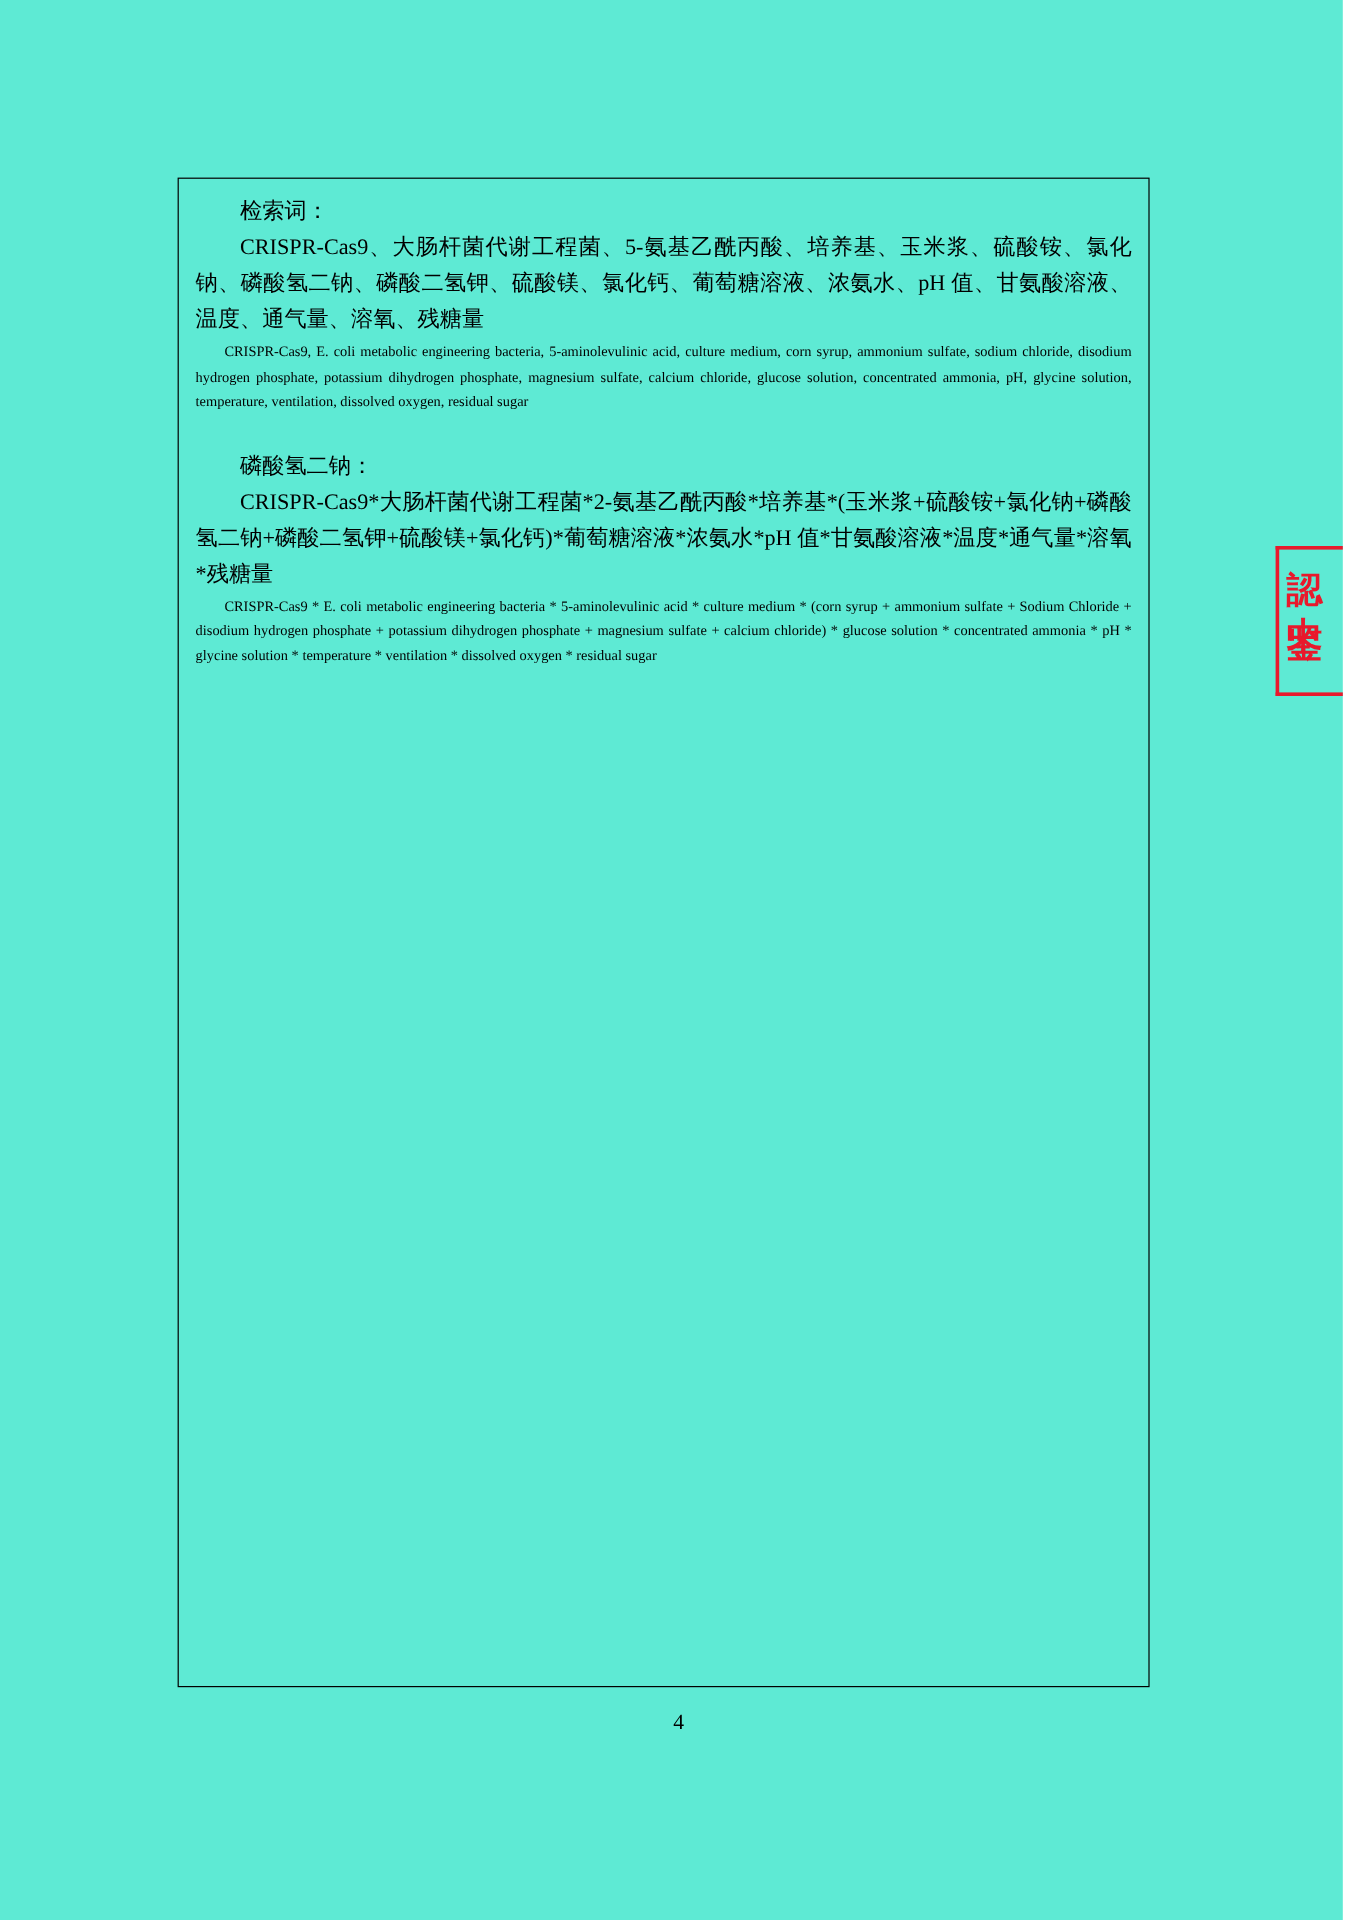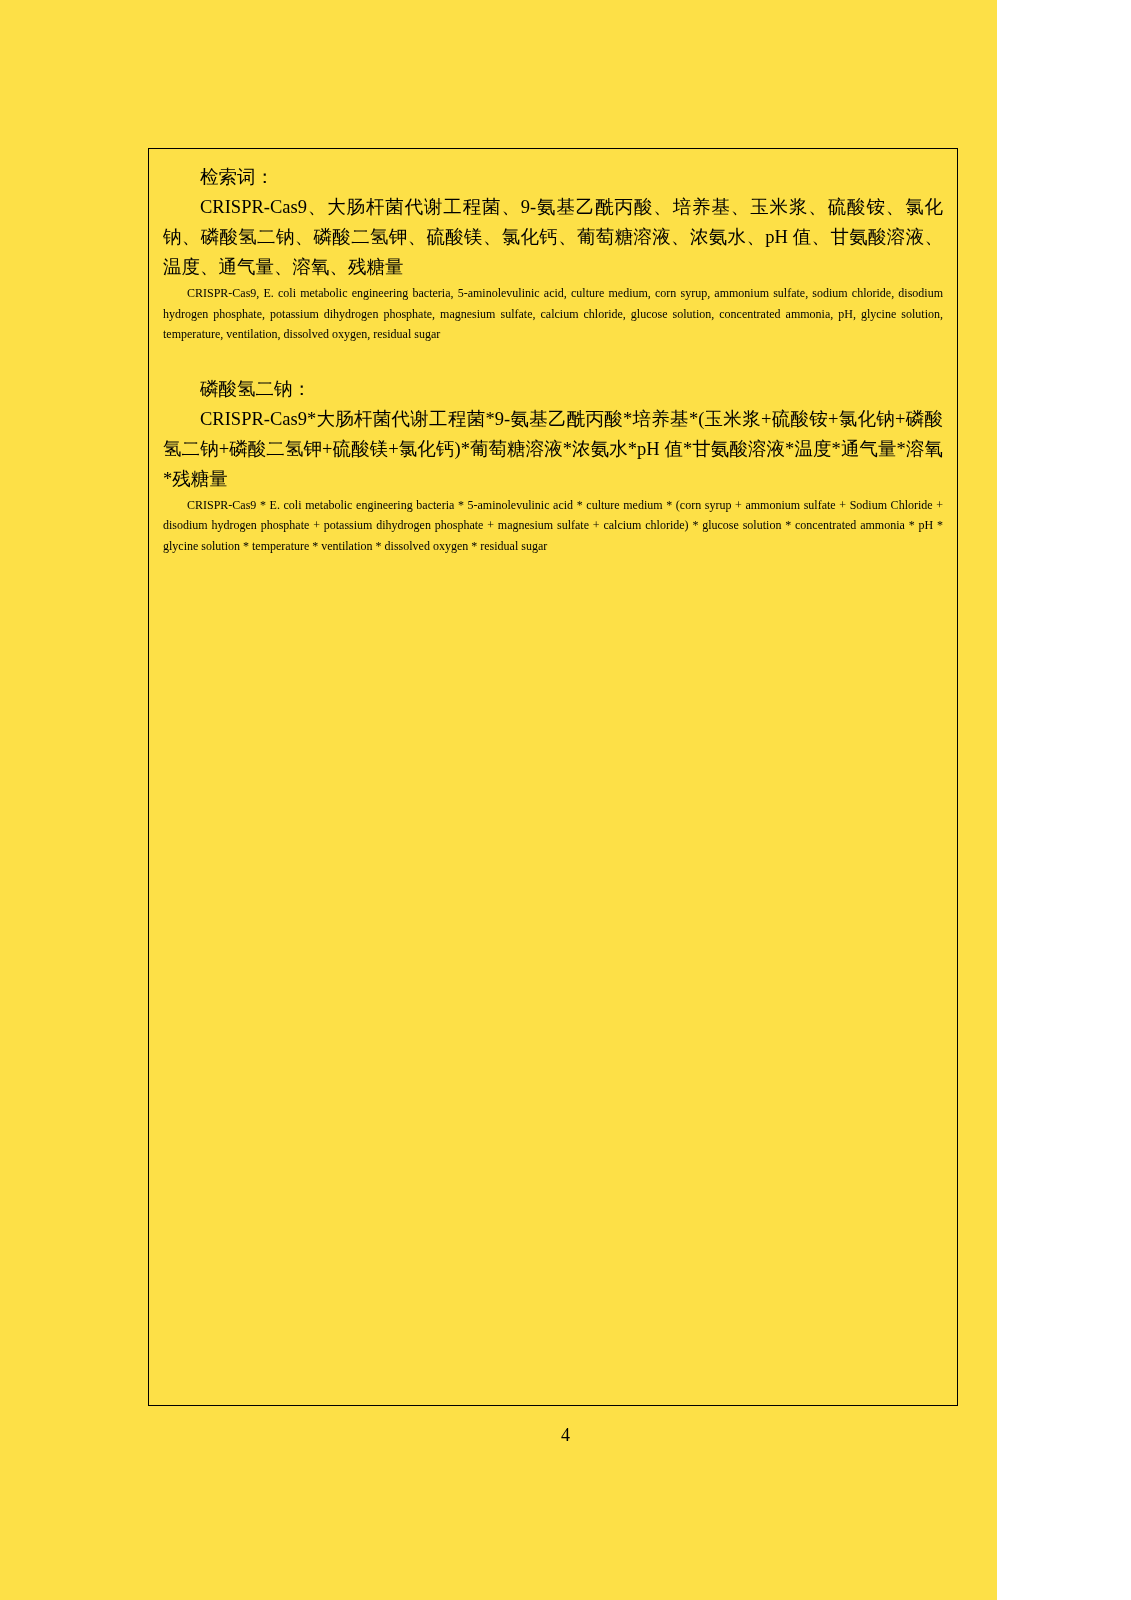--- a/index.html
+++ b/index.html
@@ -2,23 +2,23 @@
 <html><head>
 <meta charset="utf-8">
 <style>
   html, body {
     margin: 0;
     padding: 0;
     background: #ffffff;
   }
   .page {
     position: relative;
-    width: 997px;
+    width: 1119px;
     height: 1600px;
-    background: #fde047;
+    background: #5eead4;
     font-family: "Liberation Serif", serif;
     color: #000000;
     overflow: hidden;
   }
   
   .frame {
     position: absolute;
     left: 148px;
     top: 148px;
     width: 810px;
@@ -102,27 +102,27 @@
 </style>
 </head>
 <body>
 
 <div class="page">
 
   <div class="frame">
     <div class="frame-inner">
 
       <p class="label">检索词：</p>
-      <p class="cn-block">CRISPR-Cas9、大肠杆菌代谢工程菌、9-氨基乙酰丙酸、培养基、玉米浆、硫酸铵、氯化钠、磷酸氢二钠、磷酸二氢钾、硫酸镁、氯化钙、葡萄糖溶液、浓氨水、pH 值、甘氨酸溶液、温度、通气量、溶氧、残糖量</p>
+      <p class="cn-block">CRISPR-Cas9、大肠杆菌代谢工程菌、5-氨基乙酰丙酸、培养基、玉米浆、硫酸铵、氯化钠、磷酸氢二钠、磷酸二氢钾、硫酸镁、氯化钙、葡萄糖溶液、浓氨水、pH 值、甘氨酸溶液、温度、通气量、溶氧、残糖量</p>
       <p class="en-block">CRISPR-Cas9, E. coli metabolic engineering bacteria, 5-aminolevulinic acid, culture medium, corn syrup, ammonium sulfate, sodium chloride, disodium hydrogen phosphate, potassium dihydrogen phosphate, magnesium sulfate, calcium chloride, glucose solution, concentrated ammonia, pH, glycine solution, temperature, ventilation, dissolved oxygen, residual sugar</p>
 
       <div class="gap"></div>
 
       <p class="label">磷酸氢二钠：</p>
-      <p class="cn-block">CRISPR-Cas9*大肠杆菌代谢工程菌*9-氨基乙酰丙酸*培养基*(玉米浆+硫酸铵+氯化钠+磷酸氢二钠+磷酸二氢钾+硫酸镁+氯化钙)*葡萄糖溶液*浓氨水*pH 值*甘氨酸溶液*温度*通气量*溶氧*残糖量</p>
+      <p class="cn-block">CRISPR-Cas9*大肠杆菌代谢工程菌*2-氨基乙酰丙酸*培养基*(玉米浆+硫酸铵+氯化钠+磷酸氢二钠+磷酸二氢钾+硫酸镁+氯化钙)*葡萄糖溶液*浓氨水*pH 值*甘氨酸溶液*温度*通气量*溶氧*残糖量</p>
       <p class="en-block">CRISPR-Cas9 * E. coli metabolic engineering bacteria * 5-aminolevulinic acid * culture medium * (corn syrup + ammonium sulfate + Sodium Chloride + disodium hydrogen phosphate + potassium dihydrogen phosphate + magnesium sulfate + calcium chloride) * glucose solution * concentrated ammonia * pH * glycine solution * temperature * ventilation * dissolved oxygen * residual sugar</p>
 
     </div>
   </div>
 
   <div class="seal">
     <div class="seal-col">
       <span>認</span><span>中</span>
     </div>
     <div class="seal-row2">鉴</div>

